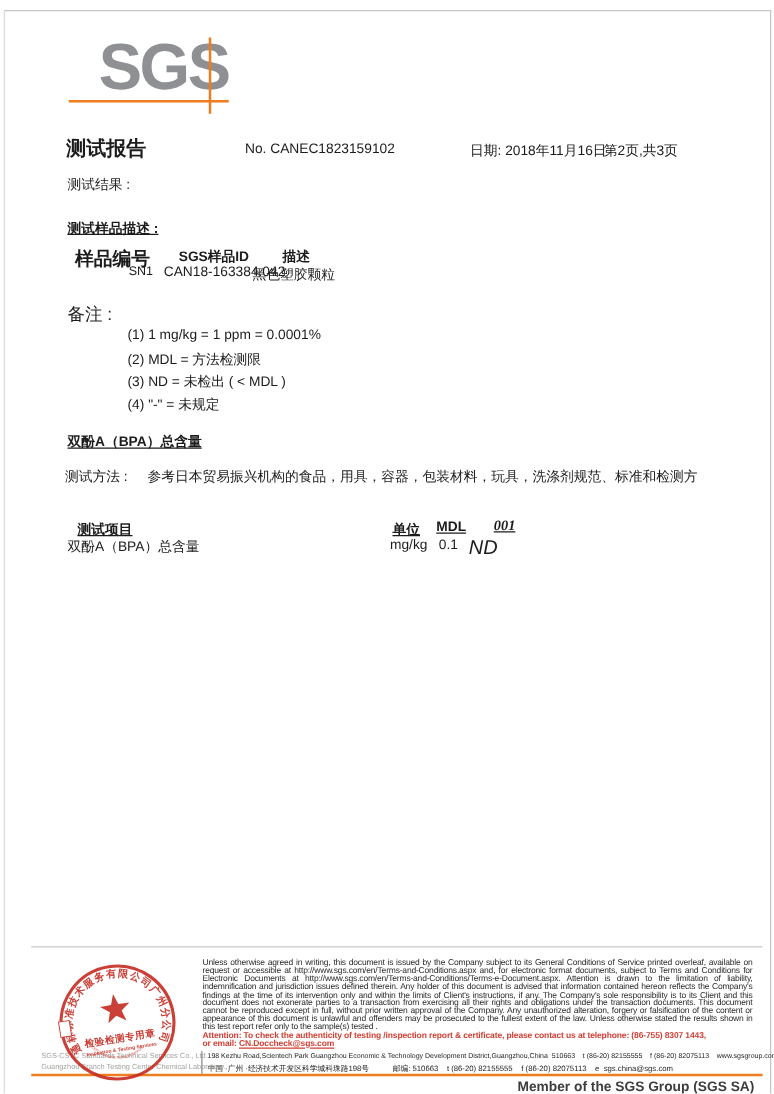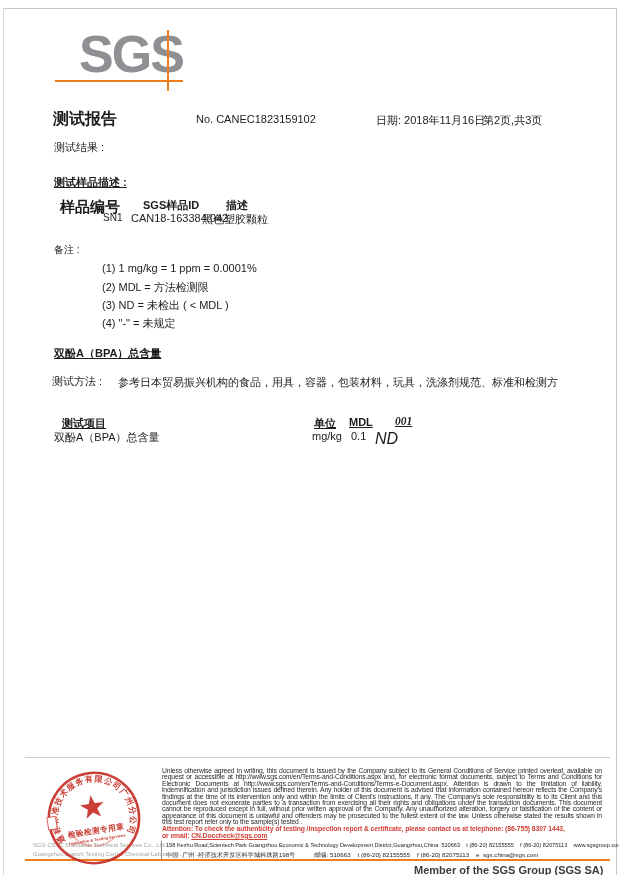--- a/index.html
+++ b/index.html
@@ -29,21 +29,21 @@
   .section-heading { font-size:11px; font-weight:700; text-decoration:underline; }
   .sample-heading  { left:54px; top:175px; }
 
   .t1-h1 { left:60px;  top:198px; font-size:15px; font-weight:700; }
   .t1-h2 { left:143px; top:198px; font-size:11px; font-weight:700; }
   .t1-h3 { left:202px; top:198px; font-size:11px; font-weight:700;margin-left:24px; }
   .t1-v1 { left:72px;  top:212px; font-size:10px;margin-left:31px; }
   .t1-v2 { left:131px; top:212px; font-size:11px; }
   .t1-v3 { left:202px; top:212px; font-size:11px; }
 
-  .notes-label { left:54px; top:243px; font-size:10px; }
+  .notes-label { left:54px; top:243px; font-size:14px; }
   .note-line { left:102px; font-size:11px; }
   .note-0 { top:262px; } .note-1 { top:280px; } .note-2 { top:298px; } .note-3 { top:316px; }
 
   .bpa-heading  { left:54px; top:346px; }
   .method-label { left:52px; top:374px; font-size:11px; }
   .method-text  { left:118px; top:374px; width:472px; font-size:11px; line-height:16px; white-space:normal; }
 
   .t2-h1 { left:62px;  top:416px; font-size:11px; font-weight:700; text-decoration:underline; }
   .t2-h2 { left:314px; top:416px; font-size:11px; font-weight:700; text-decoration:underline; }
   .t2-h3 { left:349px; top:416px; font-size:11px; font-weight:700; text-decoration:underline; }

